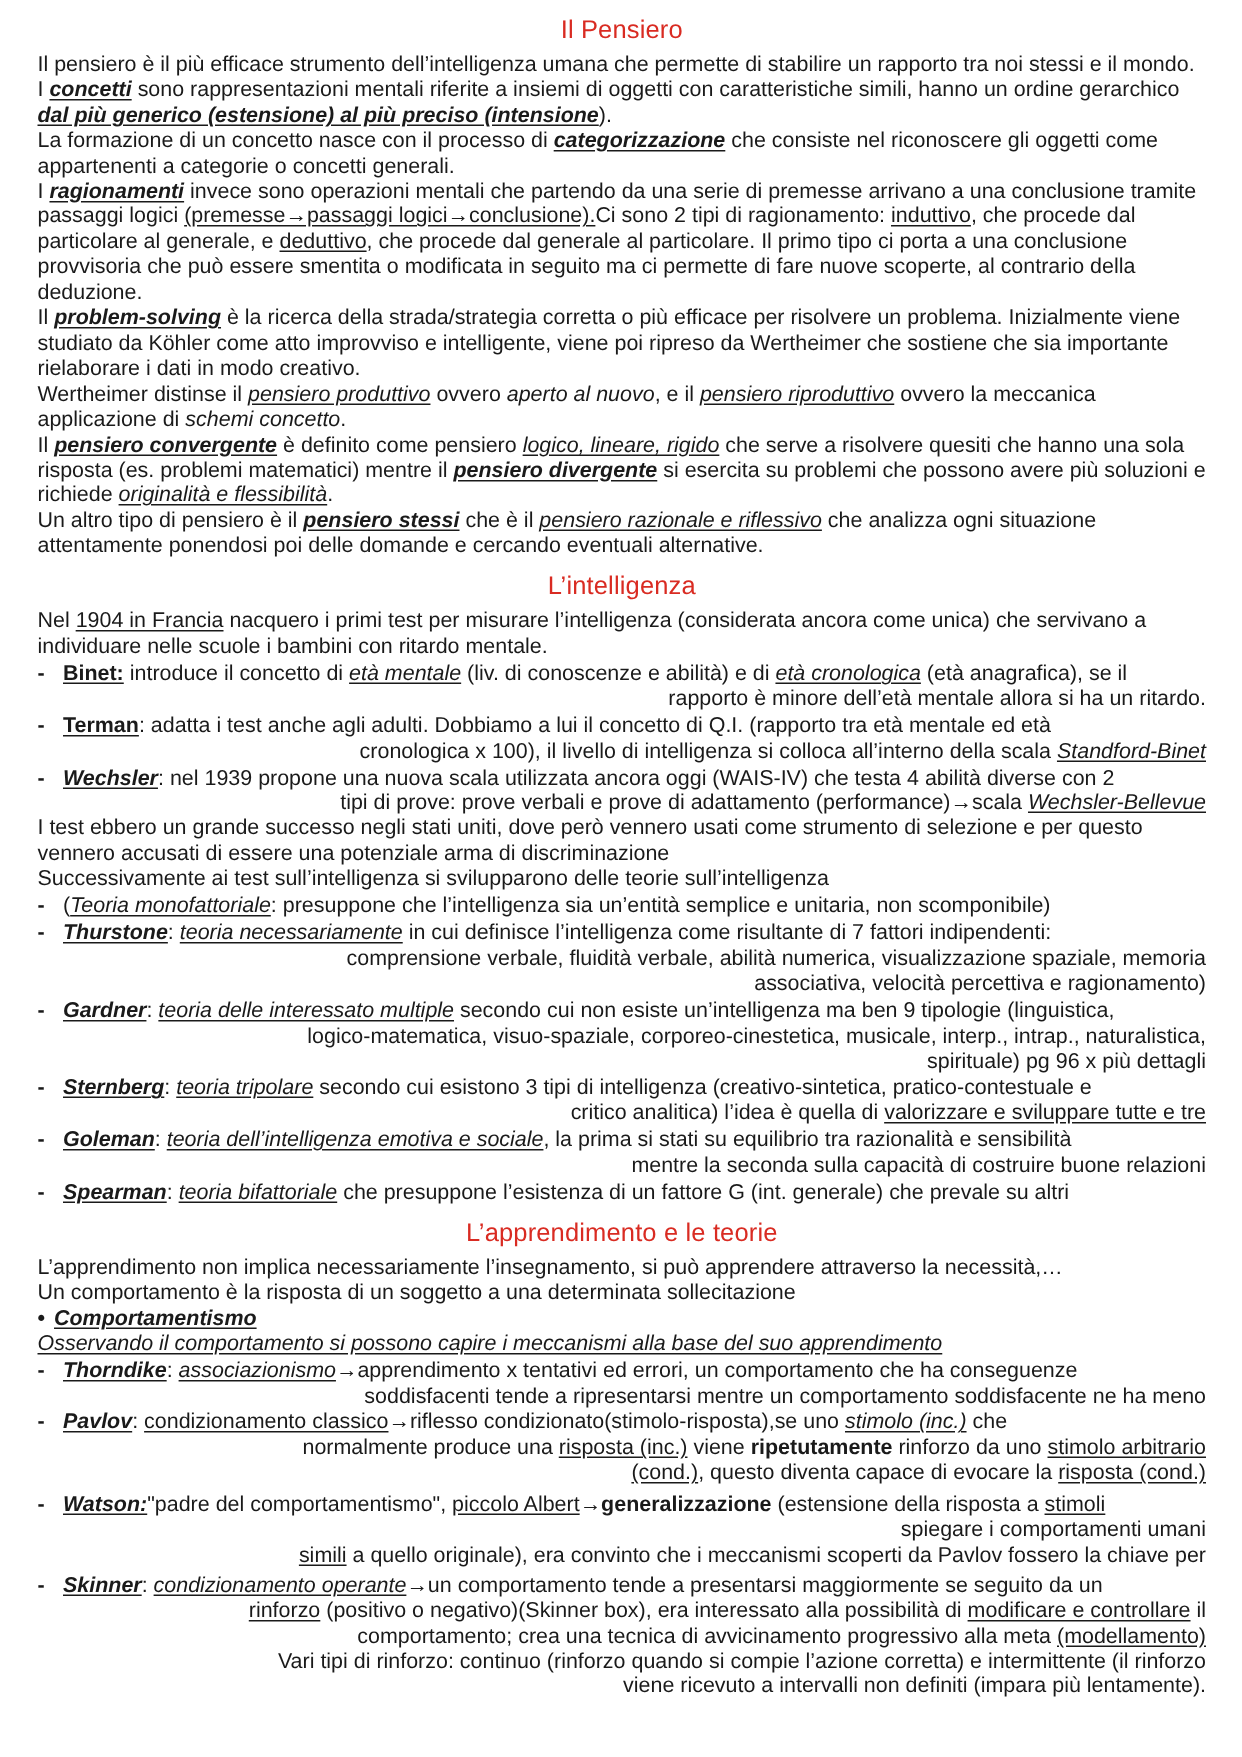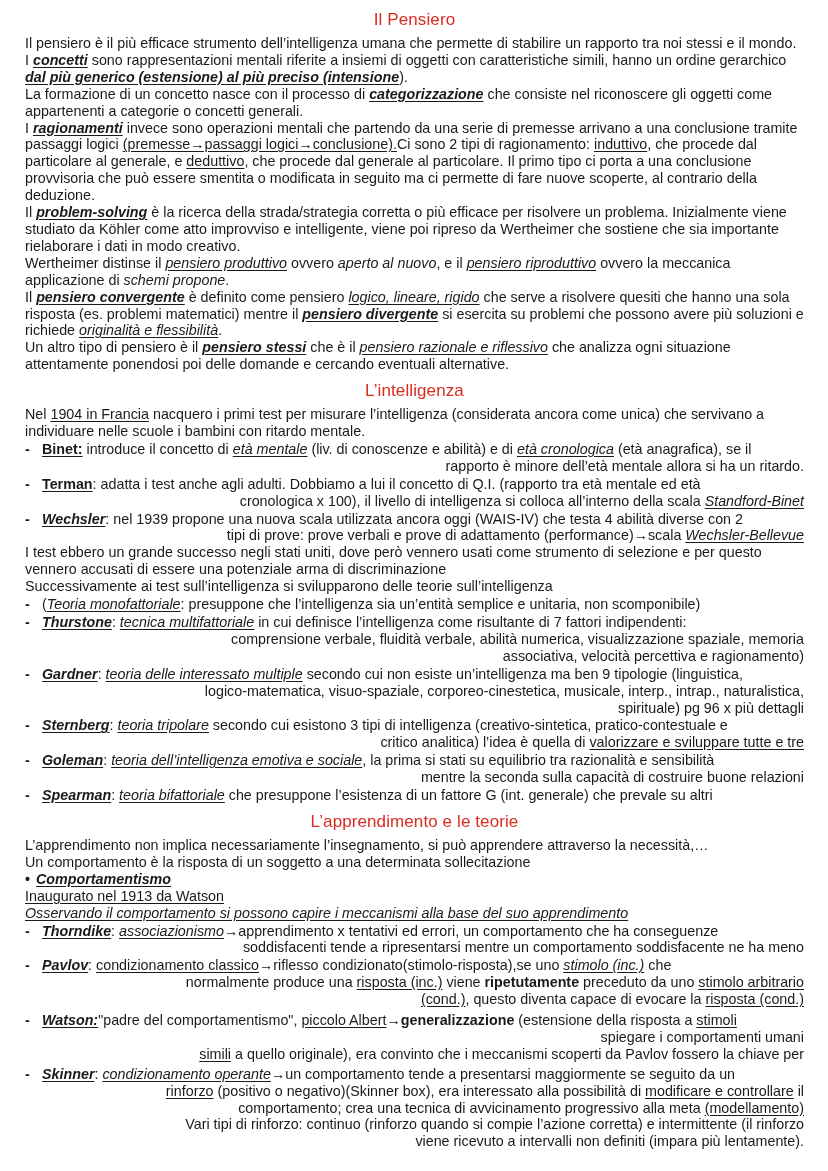--- a/index.html
+++ b/index.html
@@ -52,21 +52,21 @@
   <p>Il pensiero è il più efficace strumento dell’intelligenza umana che permette di stabilire un rapporto tra noi stessi e il mondo.</p>
 
   <p><span>I </span><span class="u i b">concetti</span><span> sono rappresentazioni mentali riferite a insiemi di oggetti con caratteristiche simili, hanno un ordine gerarchico </span><span class="u i b">dal più generico (estensione) al più preciso (intensione</span><span>).</span></p>
 
   <p><span>La formazione di un concetto nasce con il processo di </span><span class="u i b">categorizzazione</span><span> che consiste nel riconoscere gli oggetti come appartenenti a categorie o concetti generali.</span></p>
 
   <p><span>I </span><span class="u i b">ragionamenti</span><span> invece sono operazioni mentali che partendo da una serie di premesse arrivano a una conclusione tramite passaggi logici </span><span class="u">(premesse→passaggi logici→conclusione).</span><span>Ci sono 2 tipi di ragionamento: </span><span class="u">induttivo</span><span>, che procede dal particolare al generale, e </span><span class="u">deduttivo</span><span>, che procede dal generale al particolare. Il primo tipo ci porta a una conclusione provvisoria che può essere smentita o modificata in seguito ma ci permette di fare nuove scoperte, al contrario della deduzione.</span></p>
 
   <p><span>Il </span><span class="u i b">problem-solving</span><span> è la ricerca della strada/strategia corretta o più efficace per risolvere un problema. Inizialmente viene studiato da Köhler come atto improvviso e intelligente, viene poi ripreso da Wertheimer che sostiene che sia importante rielaborare i dati in modo creativo.</span></p>
 
-  <p><span>Wertheimer distinse il </span><span class="u i">pensiero produttivo</span><span> ovvero </span><span class="i">aperto al nuovo</span><span>, e il </span><span class="u i">pensiero riproduttivo</span><span> ovvero la meccanica applicazione di </span><span class="i">schemi propone</span><span>.</span></p>
+  <p><span>Wertheimer distinse il </span><span class="u i">pensiero produttivo</span><span> ovvero </span><span class="i">aperto al nuovo</span><span>, e il </span><span class="u i">pensiero riproduttivo</span><span> ovvero la meccanica applicazione di </span><span class="i">schemi concetto</span><span>.</span></p>
 
   <p><span>Il </span><span class="u i b">pensiero convergente</span><span> è definito come pensiero </span><span class="u i">logico, lineare, rigido</span><span> che serve a risolvere quesiti che hanno una sola risposta (es. problemi matematici) mentre il </span><span class="u i b">pensiero divergente</span><span> si esercita su problemi che possono avere più soluzioni e richiede </span><span class="u i">originalità e flessibilità</span><span>.</span></p>
 
   <p><span>Un altro tipo di pensiero è il </span><span class="u i b">pensiero stessi</span><span> che è il </span><span class="u i">pensiero razionale e riflessivo</span><span> che analizza ogni situazione attentamente ponendosi poi delle domande e cercando eventuali alternative.</span></p>
 
   <h1>L’intelligenza</h1>
 
   <p><span>Nel </span><span class="u">1904 in Francia</span><span> nacquero i primi test per misurare l’intelligenza (considerata ancora come unica) che servivano a individuare nelle scuole i bambini con ritardo mentale.</span></p>
 
   <div class="list">
@@ -90,21 +90,21 @@
   <p>I test ebbero un grande successo negli stati uniti, dove però vennero usati come strumento di selezione e per questo vennero accusati di essere una potenziale arma di discriminazione</p>
   <p>Successivamente ai test sull’intelligenza si svilupparono delle teorie sull’intelligenza</p>
 
   <div class="list">
     <div class="li">
       <span class="dash">-</span>
       <span class="first"><span>(</span><span class="u i">Teoria monofattoriale</span><span>: presuppone che l’intelligenza sia un’entità semplice e unitaria, non scomponibile)</span></span>
     </div>
     <div class="li">
       <span class="dash">-</span>
-      <span class="first"><span class="u i b">Thurstone</span><span>: </span><span class="u i">tecnica multifattoriale</span><span> in cui definisce l’intelligenza come risultante di 7 fattori indipendenti:</span></span>
+      <span class="first"><span class="u i b">Thurstone</span><span>: </span><span class="u i">teoria necessariamente</span><span> in cui definisce l’intelligenza come risultante di 7 fattori indipendenti:</span></span>
       <span class="cont ind95">comprensione verbale, fluidità verbale, abilità numerica, visualizzazione spaziale, memoria</span>
       <span class="cont ind95">associativa, velocità percettiva e ragionamento)</span>
     </div>
     <div class="li">
       <span class="dash">-</span>
       <span class="first"><span class="u i b">Gardner</span><span>: </span><span class="u i">teoria delle interessato multiple</span><span> secondo cui non esiste un’intelligenza ma ben 9 tipologie (linguistica,</span></span>
       <span class="cont ind81">logico-matematica, visuo-spaziale, corporeo-cinestetica, musicale, interp., intrap., naturalistica,</span>
       <span class="cont ind81">spirituale) pg 96 x più dettagli</span>
     </div>
     <div class="li">
@@ -121,33 +121,32 @@
       <span class="dash">-</span>
       <span class="first"><span class="u i b">Spearman</span><span>: </span><span class="u i">teoria bifattoriale</span><span> che presuppone l’esistenza di un fattore G (int. generale) che prevale su altri</span></span>
     </div>
   </div>
 
   <h1>L’apprendimento e le teorie</h1>
 
   <p>L’apprendimento non implica necessariamente l’insegnamento, si può apprendere attraverso la necessità,…</p>
   <p>Un comportamento è la risposta di un soggetto a una determinata sollecitazione</p>
   <p class="bullet"><span class="u i b">Comportamentismo</span></p>
-  <p class="u">Inaugurato nel 1913 da Watson</p>
   <p class="u i">Osservando il comportamento si possono capire i meccanismi alla base del suo apprendimento</p>
 
   <div class="list">
     <div class="li">
       <span class="dash">-</span>
       <span class="first"><span class="u i b">Thorndike</span><span>: </span><span class="u i">associazionismo</span><span>→apprendimento x tentativi ed errori, un comportamento che ha conseguenze</span></span>
       <span class="cont ind95">soddisfacenti tende a ripresentarsi mentre un comportamento soddisfacente ne ha meno</span>
     </div>
     <div class="li">
       <span class="dash">-</span>
       <span class="first"><span class="u i b">Pavlov</span><span>: </span><span class="u">condizionamento classico</span><span>→riflesso condizionato(stimolo-risposta),se uno </span><span class="u i">stimolo (inc.)</span><span> che</span></span>
-      <span class="cont ind73"><span>normalmente produce una </span><span class="u">risposta (inc.)</span><span> viene </span><span class="b">ripetutamente</span><span> preceduto da uno </span><span class="u">stimolo arbitrario</span></span>
+      <span class="cont ind73"><span>normalmente produce una </span><span class="u">risposta (inc.)</span><span> viene </span><span class="b">ripetutamente</span><span> rinforzo da uno </span><span class="u">stimolo arbitrario</span></span>
       <span class="cont ind73"><span class="u">(cond.)</span><span>, questo diventa capace di evocare la </span><span class="u">risposta (cond.)</span></span>
     </div>
     <div class="li" style="margin-top:4px;">
       <span class="dash">-</span>
       <span class="first"><span class="u i b">Watson:</span><span>"padre del comportamentismo", </span><span class="u">piccolo Albert</span><span>→</span><span class="b">generalizzazione</span><span> (estensione della risposta a </span><span class="u">stimoli</span></span>
       <span class="cont ind73">spiegare i comportamenti umani</span>
       <span class="cont ind73"><span class="u">simili</span><span> a quello originale), era convinto che i meccanismi scoperti da Pavlov fossero la chiave per</span></span>
     </div>
     <div class="li" style="margin-top:3px;">
       <span class="dash">-</span>

